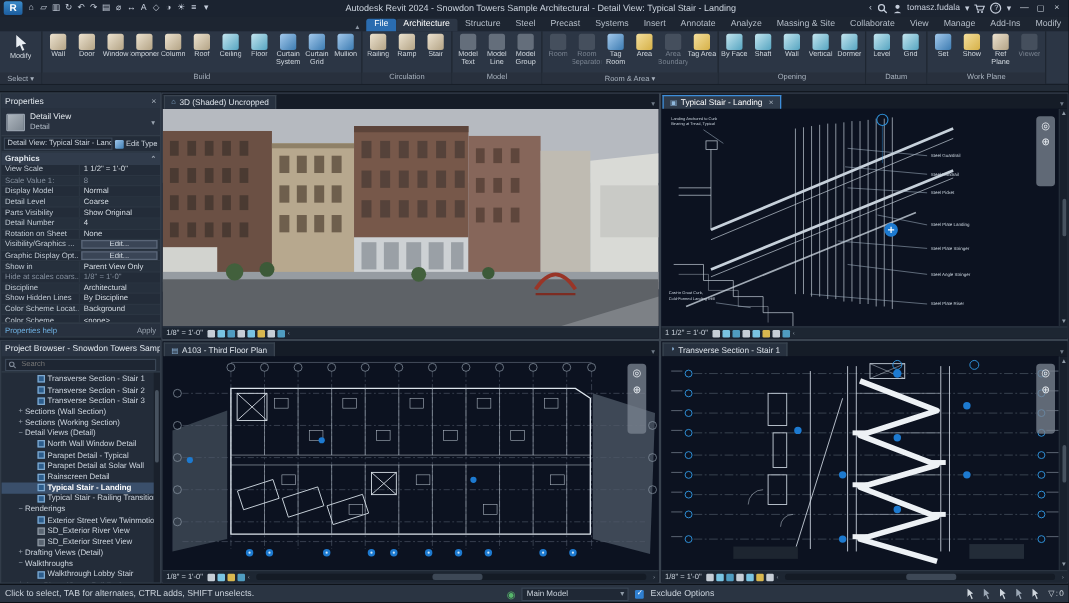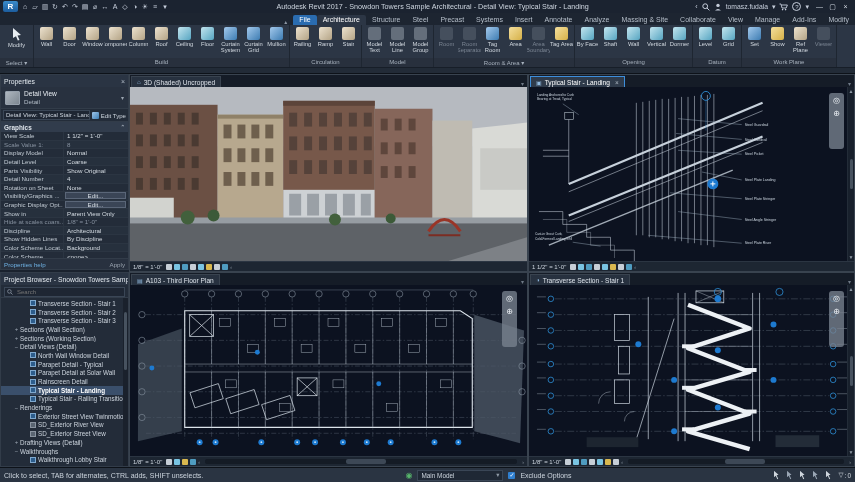--- a/index.html
+++ b/index.html
@@ -156,21 +156,21 @@
         <span>▤</span>
         <span>⌀</span>
         <span>↔</span>
         <span>A</span>
         <span>◇</span>
         <span>◑</span>
         <span>☀</span>
         <span>≡</span>
         <span>▾</span>
       </div>
-    <div class="apptitle">Autodesk Revit 2017 - Snowdon Towers Sample Architectural - Detail View: Typical Stair - Landing</div>
+    <div class="apptitle">Autodesk Revit 2024 - Snowdon Towers Sample Architectural - Detail View: Typical Stair - Landing</div>
     <div class="tbright">
       <span>‹</span>
       <svg width="8" height="8" viewBox="0 0 8 8">
           <circle cx="3.2" cy="3.2" r="2.4" fill="none" stroke="#c6cedb" stroke-width="1"></circle>
           <line x1="5" y1="5" x2="7.4" y2="7.4" stroke="#c6cedb" stroke-width="1"></line>
         </svg>
       <svg width="8" height="8" viewBox="0 0 8 8">
           <circle cx="4" cy="2.4" r="1.7" fill="#c6cedb"></circle>
           <path d="M1 7.6 Q4 4.6 7 7.6 Z" fill="#c6cedb"></path>
         </svg>

